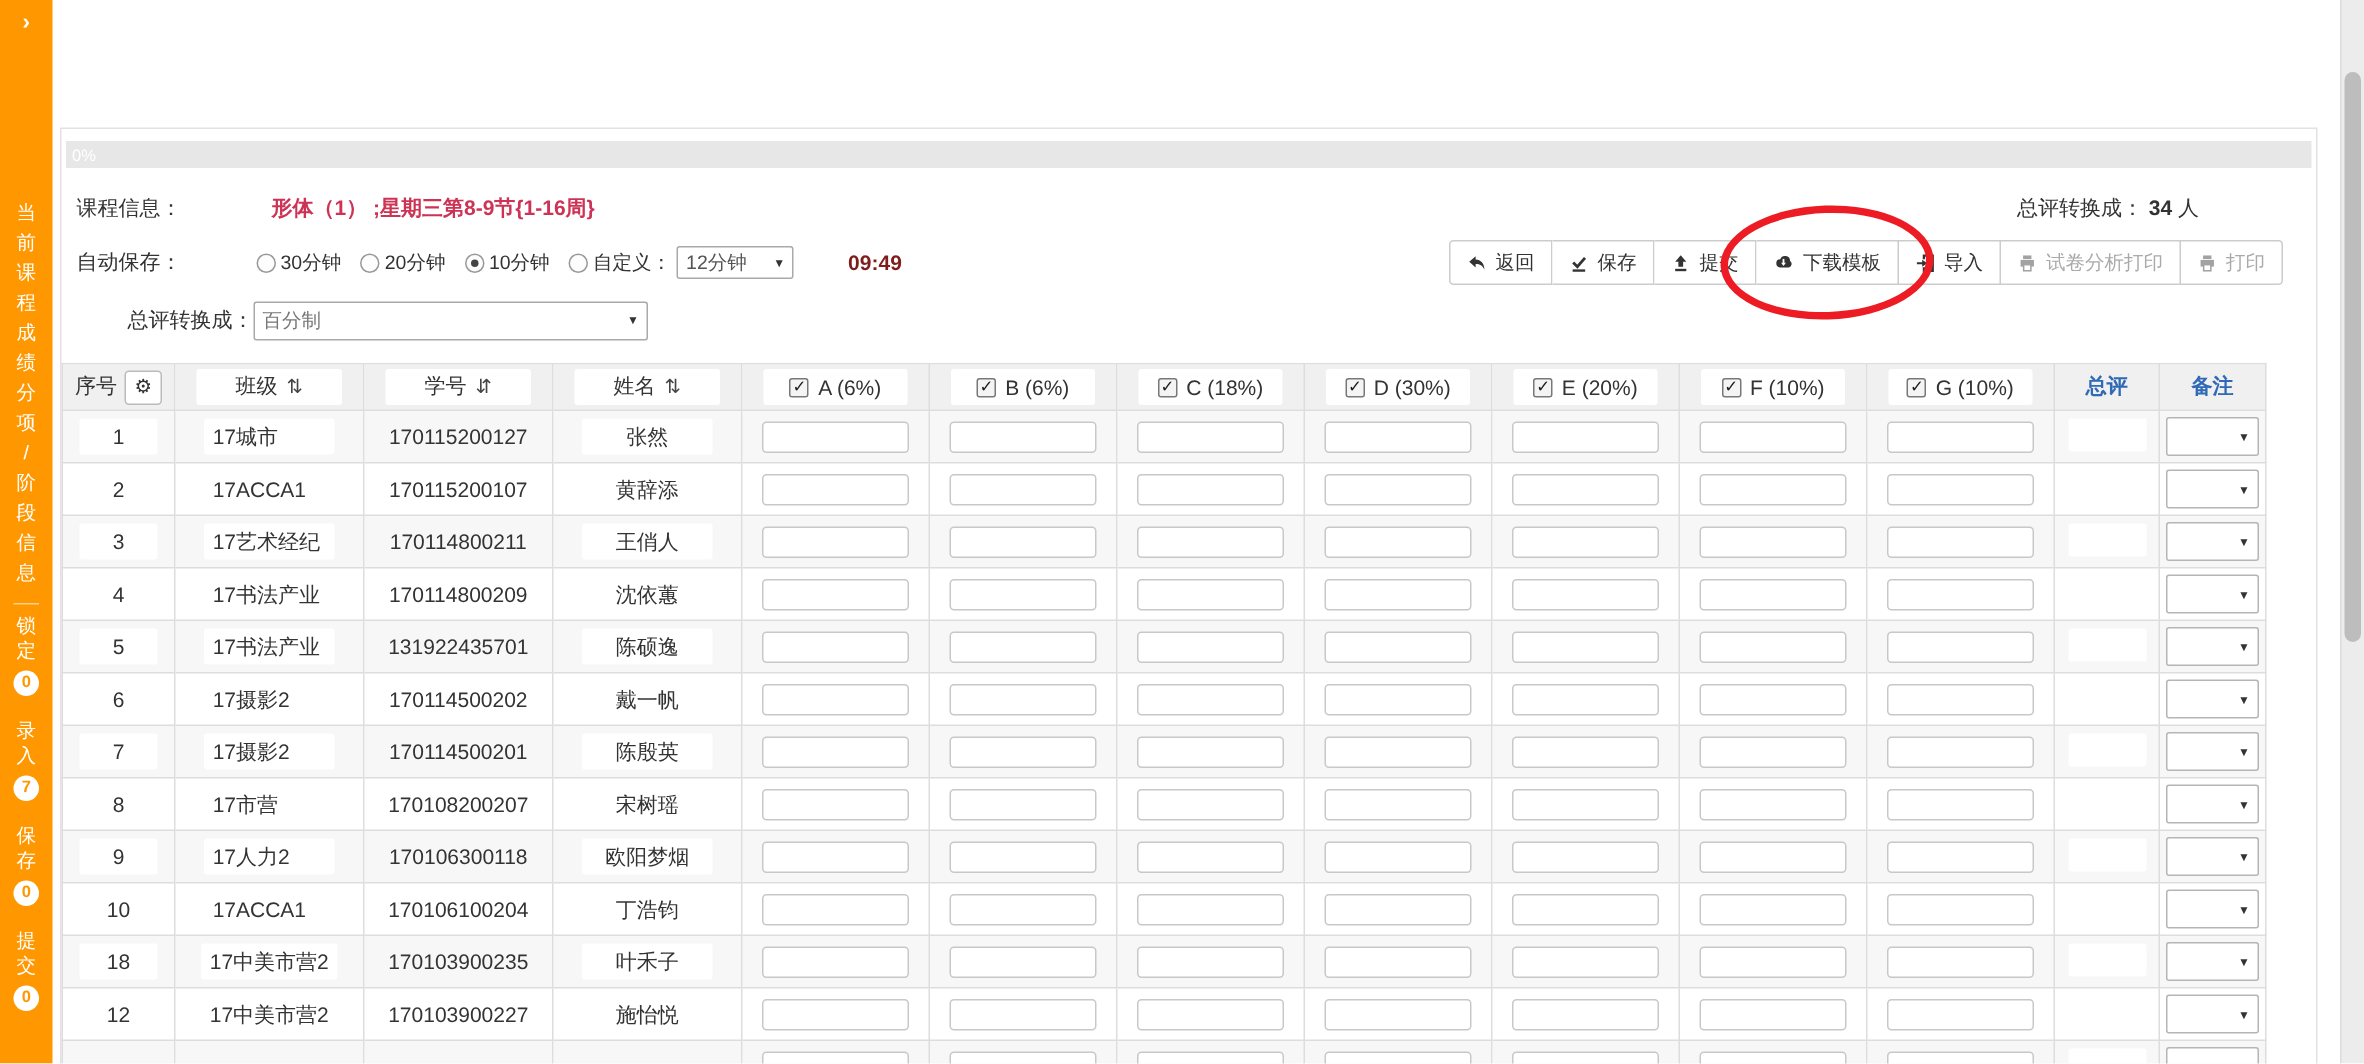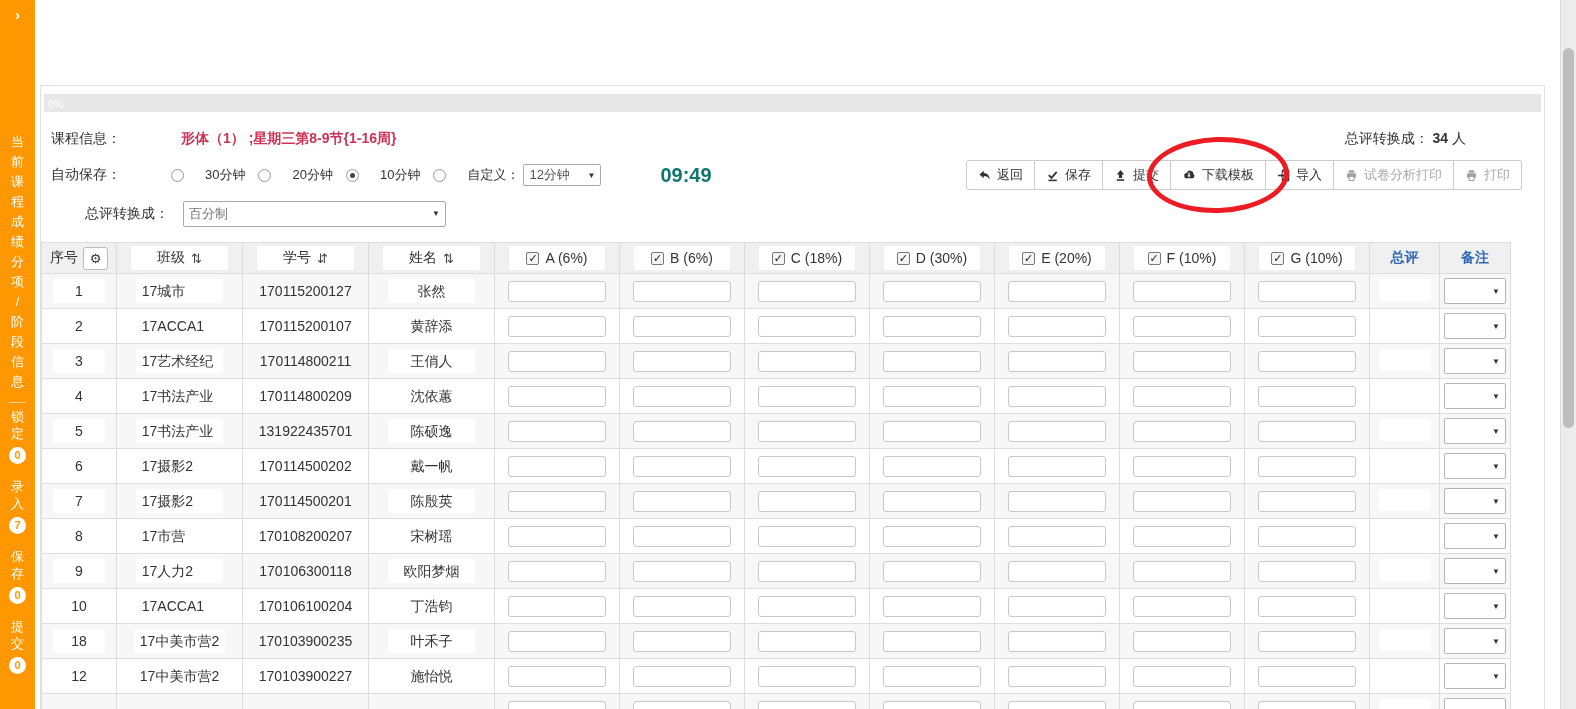--- a/index.html
+++ b/index.html
@@ -36,46 +36,46 @@
   .info-row { margin-top:13px; height:28px; display:flex; align-items:center; font-size:14px; }
   .course-label { margin-left:10px; }
   .course-value { margin-left:60px; color:#cc3355;font-weight:bold; }
   .flex-spacer { flex:1; }
   .students { margin-right:78px; white-space:nowrap; }
   .students b { font-weight:bold; }
 
   .autosave-row { margin-top:6px; height:32px; display:flex; align-items:center; font-size:13px; position:relative; }
   .autosave-label { margin-left:10px; font-size:14px; }
   .autosave-options { margin-left:50px; display:flex; align-items:center; gap:13px; }
-  .radio { display:inline-flex; align-items:center; gap:21px; cursor:pointer; }
+  .radio { display:inline-flex; align-items:center; gap:3px; cursor:pointer; }
   .rdot { width:13px; height:13px; border-radius:50%; border:1px solid #999; background:#fdfdfd;
     display:inline-block; position:relative; }
   .rdot.on::after { content:""; position:absolute; left:3px; top:3px; width:5px; height:5px;
     border-radius:50%; background:#444; }
   .select { display:inline-flex; align-items:center; justify-content:space-between;
     border:1px solid #a9a9a9; border-radius:2px; background:#fff; color:#555; padding:0 5px; }
   .custom-select { width:78px; height:22px; margin-left:4px; font-size:13px; }
   .sel-arrow { font-size:8px; color:#333; }
-  .timer { margin-left:59px; color:#0f766e; font-weight:bold; font-size:20px; }
+  .timer { margin-left:36px; color:#7f1d1d; font-weight:bold; font-size:14px; }
 
   .toolbar { margin-right:22px; display:flex; }
   .tbtn { display:flex; align-items:center; gap:6px; height:30px; padding:0 11px; background:#fff;
     border:1px solid #ccc; border-left-width:0; font-size:13px; color:#333; cursor:pointer; white-space:nowrap; }
   .tbtn:first-child { border-left-width:1px; border-radius:3px 0 0 3px; }
   .tbtn:last-child { border-radius:0 3px 3px 0; }
   .tbtn svg { display:block; }
   .tbtn.disabled { color:#aaa; cursor:default; }
   .tbtn.disabled svg { opacity:.45; }
   .btn-download { position:relative; }
   .red-circle { position:absolute; left:50%; top:50%; width:142px; height:76px; border:5px solid #ed1c24;
     border-radius:50%; transform:translate(-50%,-50%) rotate(-2deg); pointer-events:none; z-index:5; }
 
   .convert-row { margin-top:9px; height:27px; display:flex; align-items:center; font-size:14px; }
   .convert-label { margin-left:44px; }
-  .convert-select { width:263px; height:26px; margin-left:14px; font-size:13px; color:#777; }
+  .convert-select { width:263px; height:26px; font-size:13px; color:#777; }
 
   
   table { margin-top:15px; border-collapse:collapse; table-layout:fixed; width:1469px;
     font-size:14px; color:#333; }
   th,td { border:1px solid #ddd; text-align:center; padding:0; overflow:hidden; }
   thead th { height:31px; background:#f0f0f0; font-weight:normal; }
   .hchip { background:#fff; display:inline-flex; align-items:center; justify-content:center; gap:6px;
     height:24px; min-width:78%; border-radius:2px; padding:0 6px; }
   .sort-icon { color:#444; font-size:13px; cursor:pointer; }
   .gear-btn { display:inline-flex; align-items:center; justify-content:center; width:25px; height:23px;

